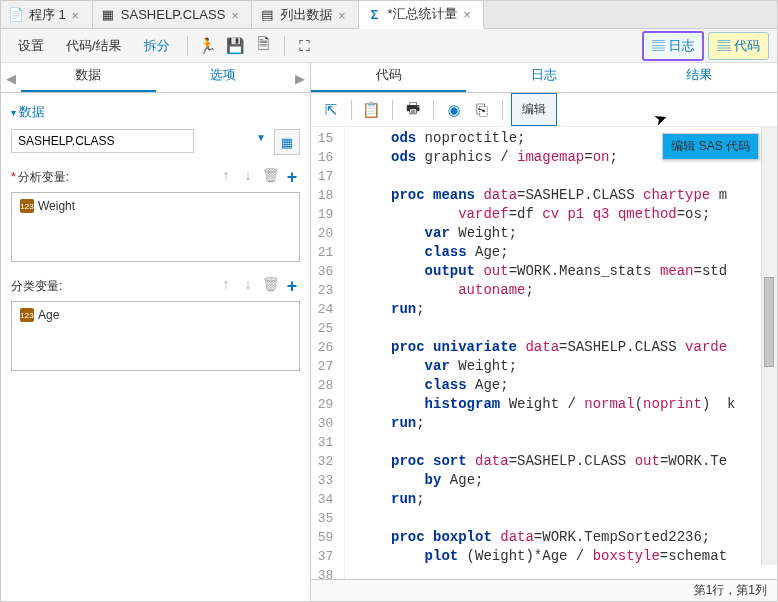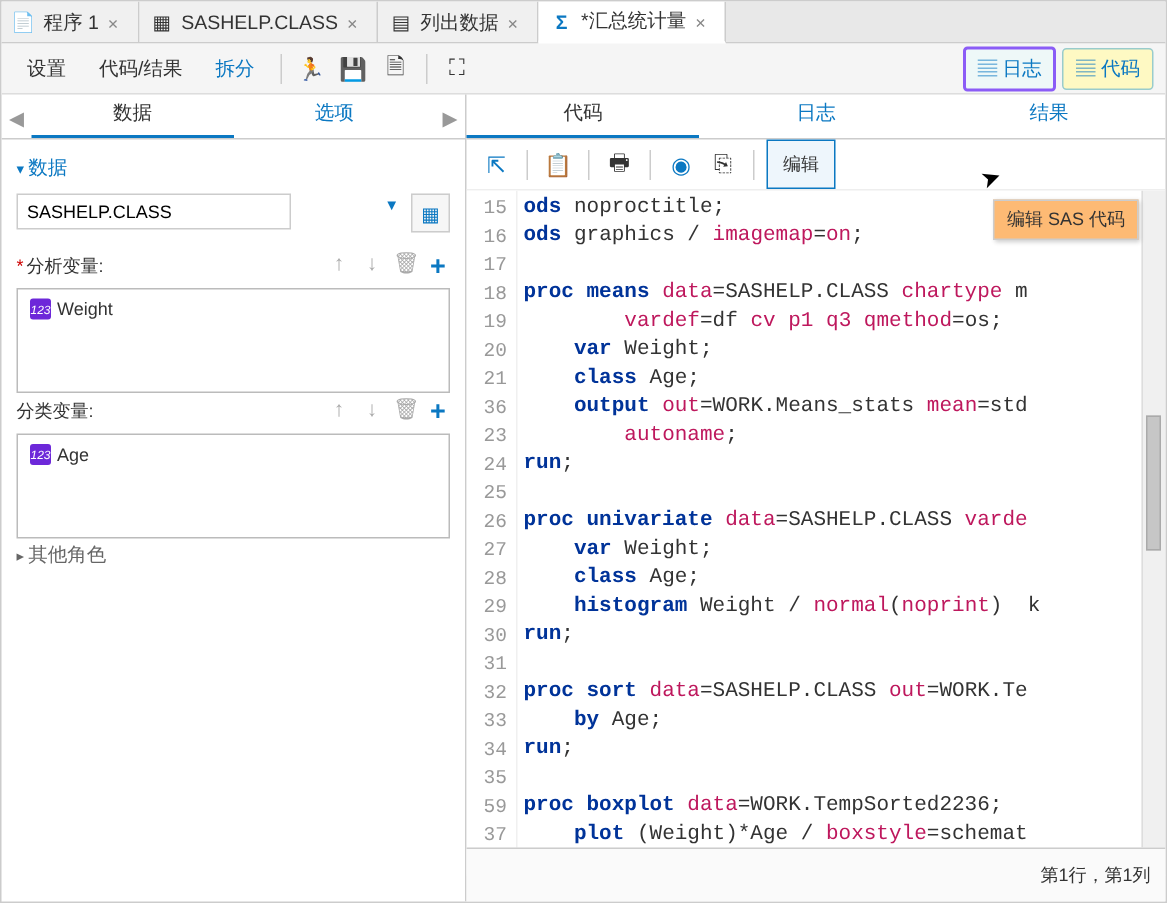--- a/index.html
+++ b/index.html
@@ -24,46 +24,46 @@
 .arrow { width: 20px; text-align: center; color: #999; cursor: pointer; padding: 6px 0; }
 .panel { padding: 10px; overflow-y: auto; flex: 1; }
 .section-head { color: #0b78c2; font-size: 13px; margin-bottom: 8px; cursor: pointer; }
 .section-head::before { content: "▾ "; font-size: 10px; }
 .section-head.collapsed::before { content: "▸ "; }
 .dataselect { display: flex; gap: 4px; margin-bottom: 12px; }
 .dataselect input { flex: 1; border: 1px solid #ccc; padding: 4px 20px 4px 6px; font-size: 12px; background: #fff; }
 .dataselect-wrap { position: relative; flex: 1; }
 .dataselect-wrap .dd { position: absolute; right: 4px; top: 3px; color: #0b78c2; font-size: 10px; }
 .grid-btn { width: 26px; height: 26px; border: 1px solid #ccc; background: #f6f6f6; display: inline-flex; align-items: center; justify-content: center; cursor: pointer; color: #0b78c2; }
-.role-group { margin-bottom: 2px; }
+.role-group { margin-bottom: 14px; }
 .role-head { display: flex; align-items: center; justify-content: space-between; margin-bottom: 4px; }
 .role-label { font-size: 12px; }
 .role-label.required::before { content: "*"; color: #c00; margin-right: 2px; }
 .role-actions { display: flex; gap: 6px; color: #aaa; }
 .role-actions .act { width: 16px; text-align: center; cursor: pointer; font-size: 14px; }
 .role-actions .add { color: #0b78c2; font-weight: bold; font-size: 18px; }
 .role-box { border: 1px solid #bbb; min-height: 70px; padding: 4px; background: #fff; }
 .role-item { display: flex; align-items: center; gap: 4px; padding: 2px 4px; font-size: 12px; }
-.num-icon { width: 14px; height: 14px; background: #6d28d9; color: #fff; border-radius: 2px; font-size: 8px; display: inline-flex; align-items: center; justify-content: center; font-style: italic; }
+.num-icon { width: 14px; height: 14px; background: #a16207; color: #fff; border-radius: 2px; font-size: 8px; display: inline-flex; align-items: center; justify-content: center; }
 .code-toolbar { display: flex; align-items: center; padding: 4px 8px; gap: 4px; border-bottom: 1px solid #eee; height: 34px; }
 .code-toolbar .tinput { border: 1px solid #ccc; padding: 3px 6px; width: 90px; font-size: 12px; color: #999; font-style: italic; }
 .edit-btn { border: 1px solid #0b78c2; background: #eef6fc; padding: 7px 10px; color: #333; cursor: pointer; font-size: 12px; }
-.tooltip { position: absolute; top: 70px; right: 18px; background: #fdba74; border: 1px solid #ccc; padding: 4px 8px; font-size: 12px; box-shadow: 1px 1px 3px rgba(0,0,0,.2); z-index: 10; }
+.tooltip { position: absolute; top: 70px; right: 18px; background: #0ea5e9; border: 1px solid #ccc; padding: 4px 8px; font-size: 12px; box-shadow: 1px 1px 3px rgba(0,0,0,.2); z-index: 10; }
 .code-area { flex: 1; display: flex; overflow: hidden; font-family: "Courier New", monospace; font-size: 14px; position: relative; }
-.gutter { width: 34px; background: #fff; text-align: right; padding: 2px 6px 2px 2px; color: #999; font-size: 13px; line-height: 19px; border-right: 1px solid #f0f0f0; }
-.code-body { flex: 1; padding: 2px 4px; line-height: 19px; overflow: hidden; white-space: pre; }
+.gutter { width: 34px; background: #fff; text-align: center; padding: 2px 6px 2px 2px; color: #999; font-size: 13px; line-height: 19px; border-right: 1px solid #f0f0f0; }
+.code-body { flex: 1; padding: 2px 4px; line-height: 19px; overflow: hidden; white-space: pre; margin-left: 42px; }
 .code-line { height: 19px; }
 .kw { color: #003399; font-weight: bold; }
 .opt { color: #be185d; }
 .code-hscroll { height: 18px; border-top: 1px solid #eee; display: flex; align-items: center; padding: 0 6px; }
 .hscroll-track { flex: 1; height: 12px; background: #f0f0f0; border: 1px solid #ddd; position: relative; }
 .hscroll-thumb { position: absolute; left: 2px; top: 1px; width: 50px; height: 8px; background: #c6c6c6; border: 1px solid #aaa; }
 .vscroll { position: absolute; right: 0; top: 0; bottom: 18px; width: 16px; background: #f0f0f0; border-left: 1px solid #ddd; }
 .vscroll-thumb { position: absolute; top: 150px; left: 2px; width: 10px; height: 90px; background: #c6c6c6; border: 1px solid #aaa; }
-.statusbar { position: absolute; bottom: 0; right: 0; left: 310px; height: 36px; border-top: 1px solid #ccc; display: flex; align-items: center; justify-content: flex-end; padding: 0 10px; font-size: 12px; background: #fafafa; }
+.statusbar { position: absolute; bottom: 0; right: 0; left: 310px; height: 22px; border-top: 1px solid #ccc; display: flex; align-items: center; justify-content: flex-end; padding: 0 10px; font-size: 12px; background: #fafafa; }
 .cursor-img { position: absolute; top: 46px; right: 110px; font-size: 16px; color: #000; z-index: 20; transform: rotate(-20deg); }
 </style>
 </head>
 <body>
 
 <div class="topbar">
   <div class="tab">
     <span class="icon">📄</span>
     <span>程序 1</span>
     <span class="close">×</span>
@@ -149,21 +149,20 @@
           </div>
         </div>
         <div class="role-box">
           <div class="role-item">
             <span class="num-icon">123</span>
             <span>Age</span>
           </div>
         </div>
       </div>
 
-      <div class="section-head collapsed" style="color:#666">其他角色</div>
     </div>
   </div>
 
   <div class="right">
     <div class="subtabs">
       <span class="subtab active">代码</span>
       <span class="subtab">日志</span>
       <span class="subtab">结果</span>
     </div>
     <div class="code-toolbar">

